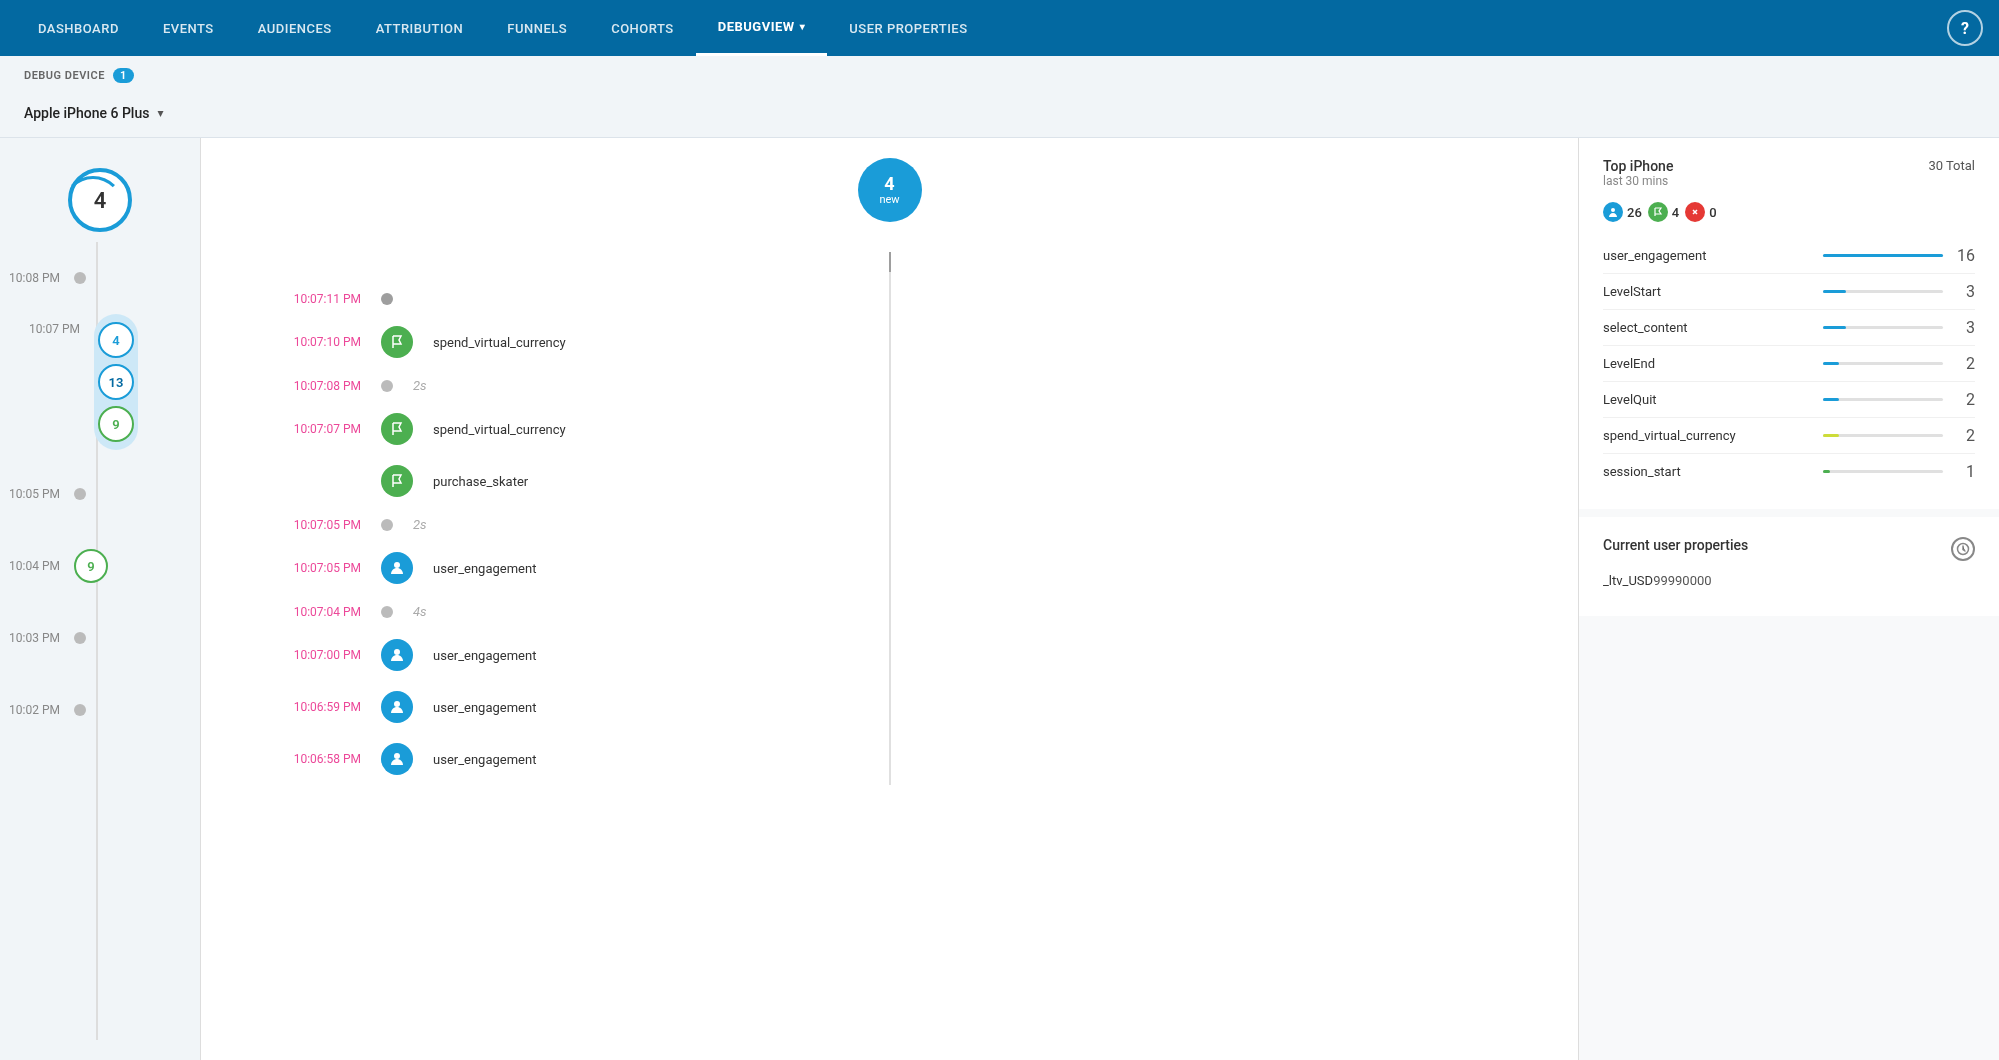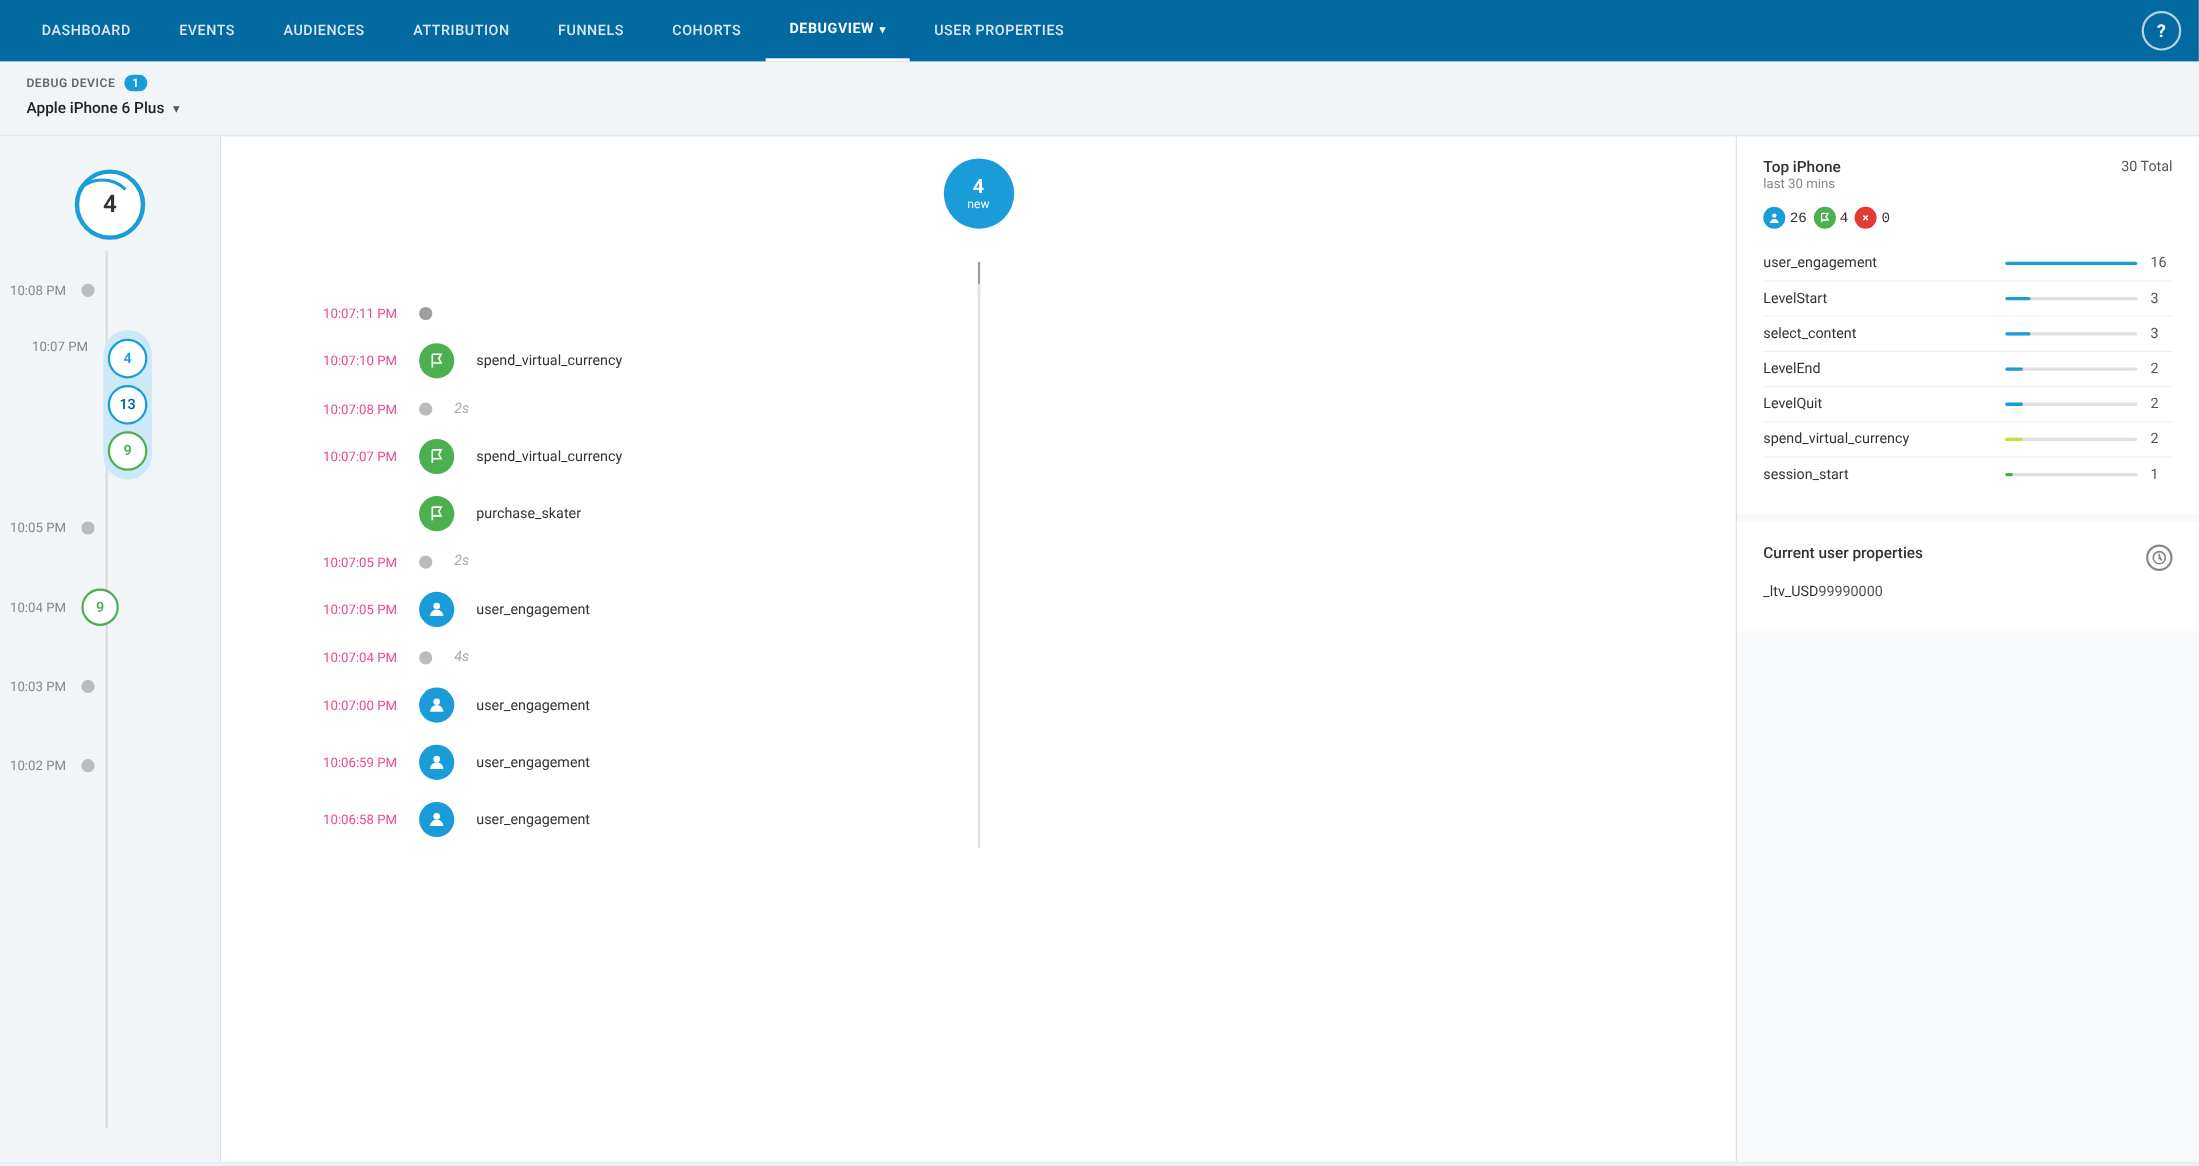--- a/index.html
+++ b/index.html
@@ -59,21 +59,21 @@
     }
     .debug-device-label {
       font-size: 11px;
       color: #666;
       font-weight: 600;
       letter-spacing: 0.5px;
       text-transform: uppercase;
       display: flex;
       align-items: center;
       gap: 8px;
-      margin-bottom: 8px;
+      margin-bottom: 22px;
     }
     .badge {
       background: #1a9cd8;
       color: #fff;
       border-radius: 10px;
       padding: 1px 7px;
       font-size: 11px;
       font-weight: 600;
     }
     .device-selector {
@@ -294,21 +294,20 @@
       align-items: center;
       gap: 6px;
       margin-bottom: 16px;
     }
     .event-count-chip {
       display: flex;
       align-items: center;
       gap: 4px;
       font-size: 13px;
       font-weight: 500;
-      font-family: Liberation Mono, monospace;
     }
     .chip-dot {
       width: 20px;
       height: 20px;
       border-radius: 50%;
       display: flex;
       align-items: center;
       justify-content: center;
       font-size: 10px;
       color: #fff;
@@ -339,22 +338,23 @@
       border-radius: 2px;
     }
     .event-bar-fill {
       height: 100%;
       border-radius: 2px;
     }
     .bar-blue { background: #1a9cd8; }
     .bar-green { background: #4caf50; }
     .bar-lime { background: #cddc39; }
     .event-list-count {
-      font-size: 13px;
+      font-size: 16px;
       color: #555;
+      text-align: right;
       min-width: 20px;
     }
 
     .prop-row {
       display: flex;
       padding: 8px 0;
       border-bottom: 1px solid #f0f0f0;
       font-size: 13px;
     }
     .prop-row:last-child { border-bottom: none; }

